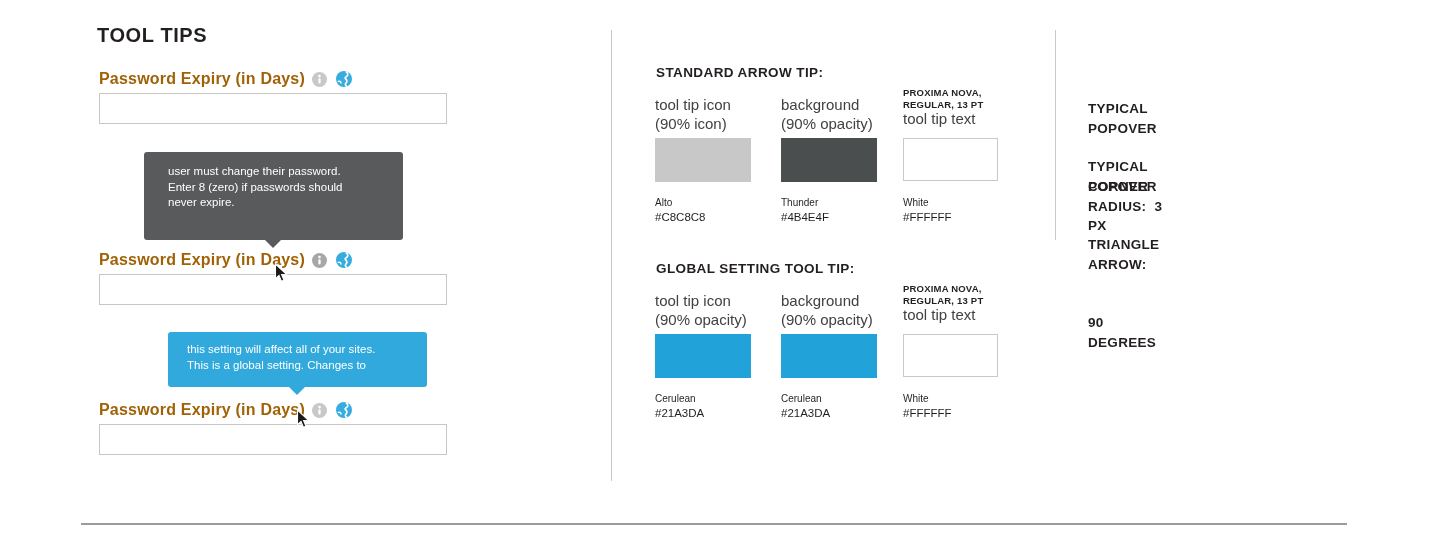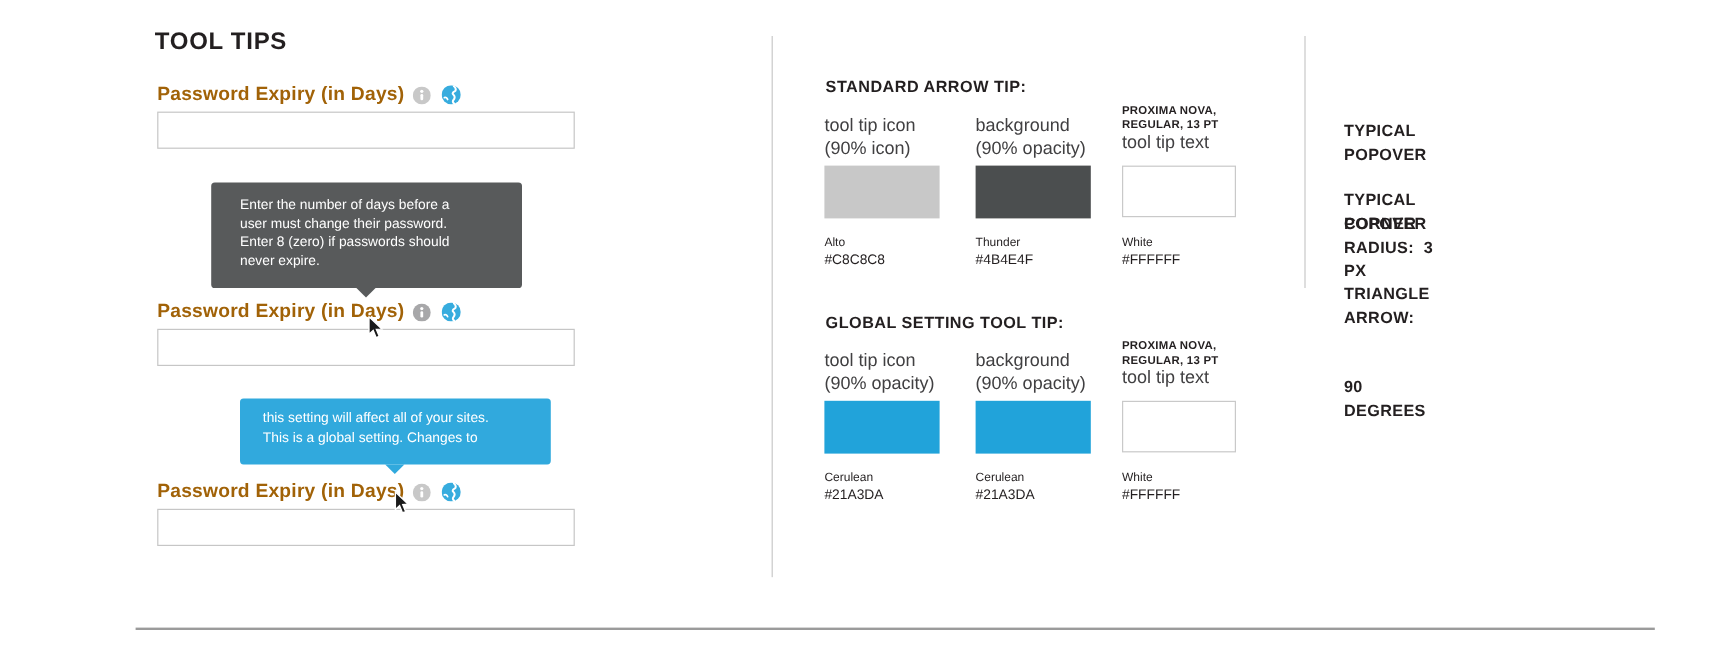--- a/index.html
+++ b/index.html
@@ -1,18 +1,18 @@
 <!DOCTYPE html>
 <html><head>
 <meta charset="utf-8">
 <style>
   * { margin:0; padding:0; box-sizing:border-box; }
   html,body { width:1445px; height:540px; background:#ffffff; overflow:hidden;
               font-family:"Liberation Sans", sans-serif; }
-  .page { position:relative; width:1166px; height:540px; background:#ffffff;margin-left:32px; }
+  .page { position:relative; width:1166px; height:540px; background:#ffffff; }
 
   
   .page-title { position:absolute; left:97px; top:24px; font-size:20px; font-weight:700;
                 color:#231f20; letter-spacing:.6px; }
 
   .field { position:absolute; left:99px; width:348px; }
   .field-label-row { display:flex; align-items:center; height:16px; }
   .field-label { font-size:16px; font-weight:700; color:#a16207; letter-spacing:.2px; }
   .icon-btn { display:inline-flex; align-items:center; justify-content:center; cursor:pointer; }
   .info-icon { margin-left:7px; width:15px; height:15px; color:#c8c8c8; }
@@ -89,21 +89,20 @@
             <circle cx="8" cy="8" r="8" fill="currentColor"></circle>
             <path d="M10.3,0.9 C12.1,2.3 12.3,4.3 10.8,5.2 C9.2,6.1 8.7,7 9.9,8 C11.1,9 11.3,10.7 9.9,12.3 C9,13.4 9.4,14.6 10.4,15.1" stroke="#fff" stroke-width="1.7" fill="none" stroke-linecap="round"></path>
             <path d="M2.3,10.4 C3.5,9.9 4.7,10.5 5,11.9" stroke="#fff" stroke-width="1.5" fill="none" stroke-linecap="round"></path>
           </svg>
       </span>
     </div>
     <input class="text-input" value="" style="">
   </div>
 
   <div class="tooltip tooltip-standard">
-    <div>Enter the number of days before a</div>
     <div>user must change their password.</div>
     <div>Enter 8 (zero) if passwords should</div>
     <div>never expire.</div>
     <div class="arrow"></div>
   </div>
 
   <div class="field" style="top:252px;">
     <div class="field-label-row">
       <span class="field-label">Password Expiry (in Days)</span>
       <span class="icon-btn info-icon hover">

